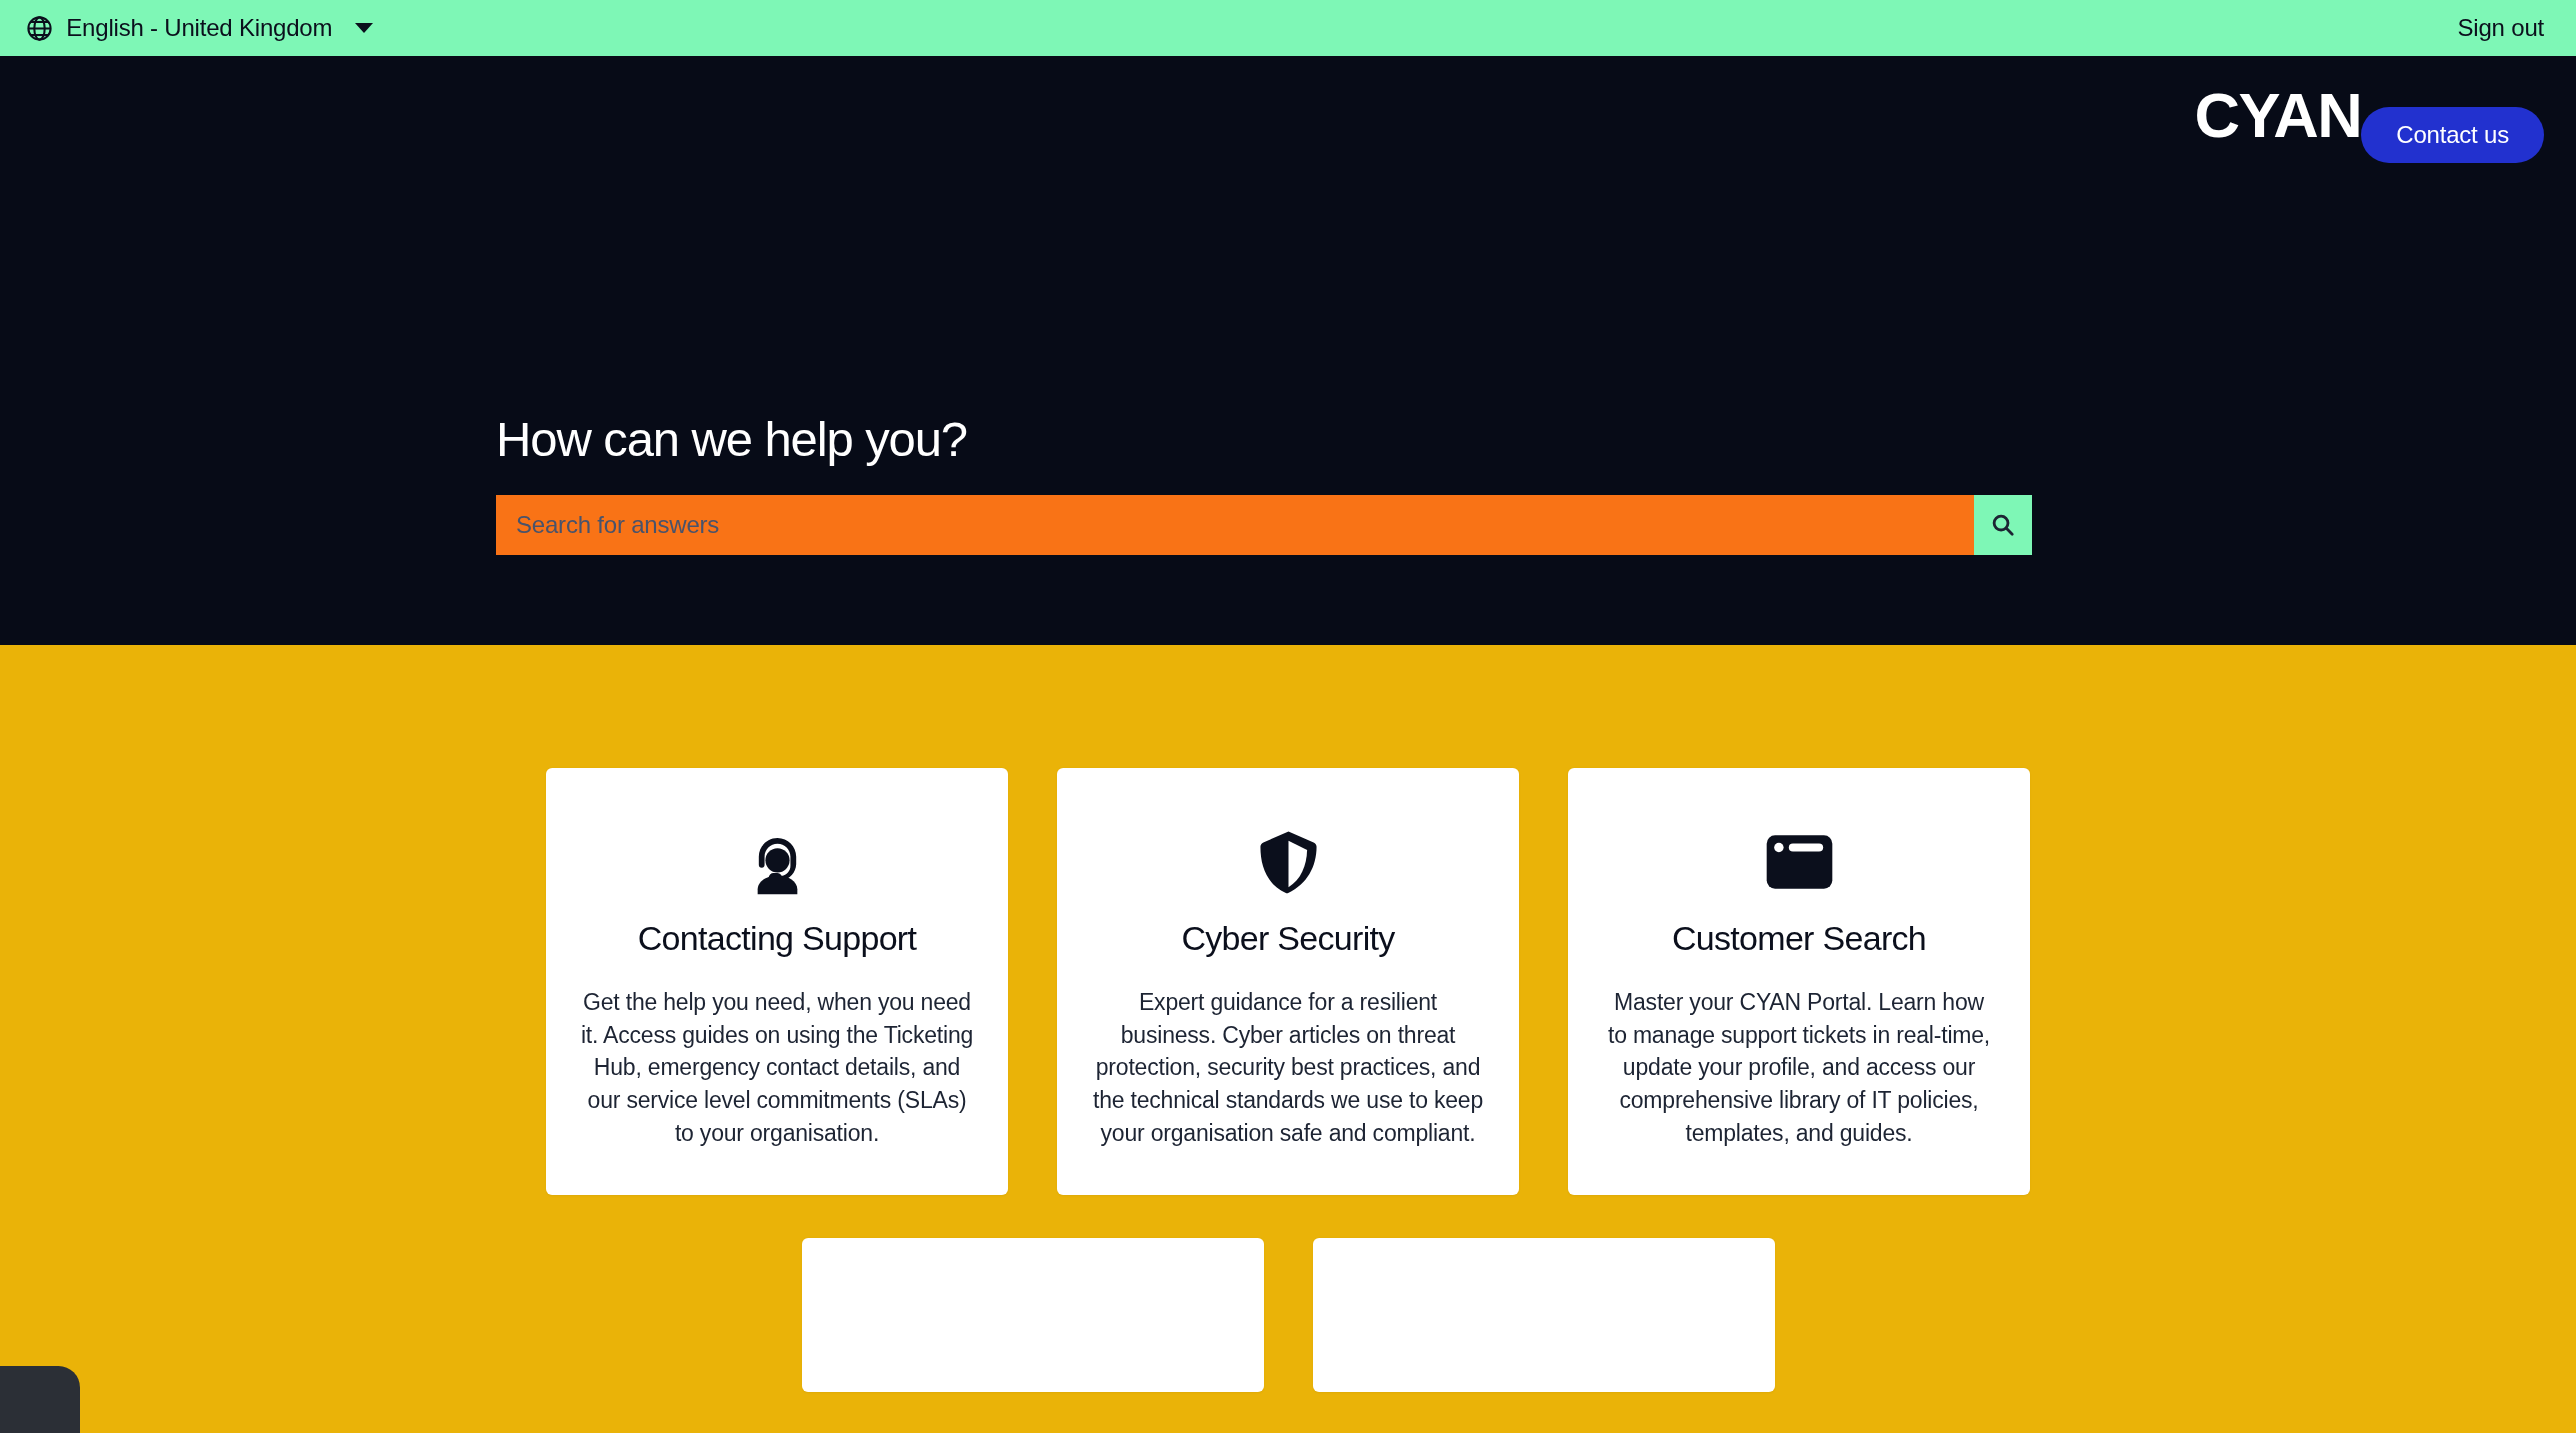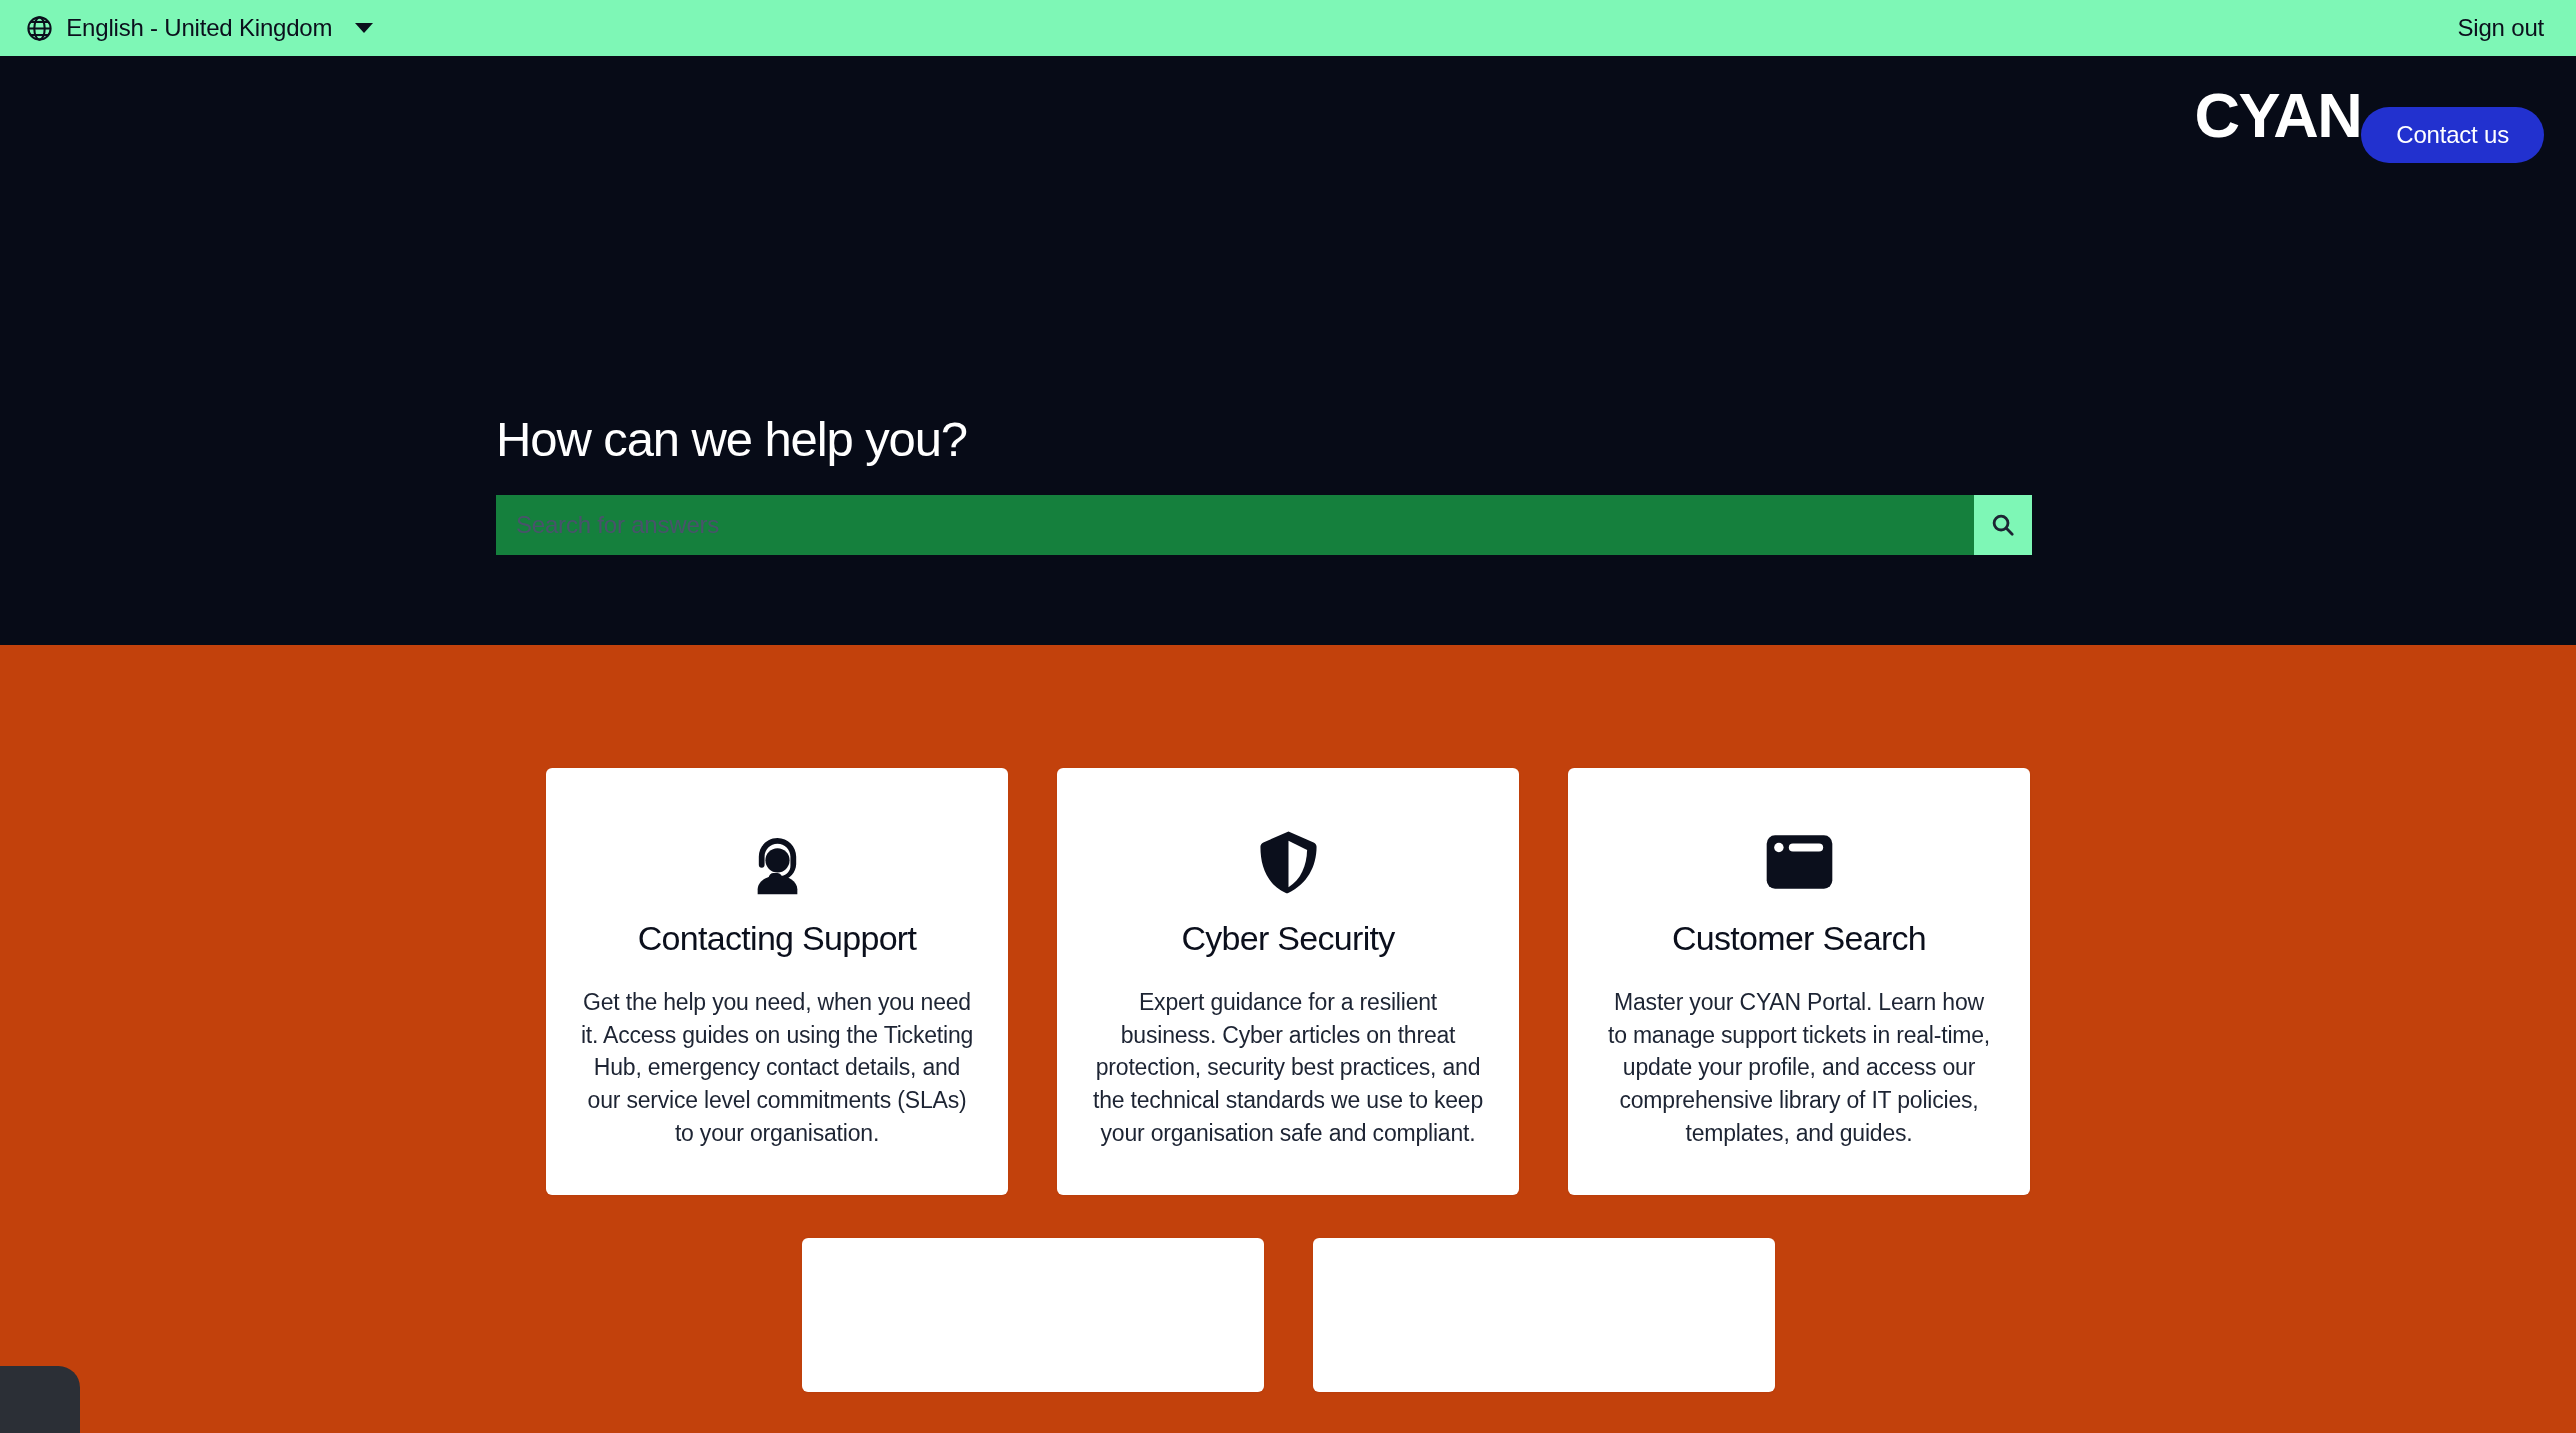--- a/index.html
+++ b/index.html
@@ -101,21 +101,21 @@
   }
   .search-row {
     display: flex;
     width: 1536px;
     height: 60px;
   }
   .search-input {
     flex: 1;
     border: none;
     outline: none;
-    background: #15803d;
+    background: #f97316;
     font-family: "Liberation Sans", sans-serif;
     font-size: 24px;
     color: #1d2433;
     padding: 0 20px;
     letter-spacing: -0.2px;
   }
   .search-input::placeholder { color: #49536b; opacity: 1; }
   .search-btn {
     width: 58px;
     background: #7ef7b6;
@@ -123,21 +123,21 @@
     display: flex;
     align-items: center;
     justify-content: center;
     cursor: pointer;
     flex: none;
   }
   .search-btn svg { width: 26px; height: 26px; display: block; }
 
   
   .content {
-    background: #c2410c;
+    background: #eab308;
     height: 788px;
     position: relative;
   }
   .card-row {
     display: flex;
     justify-content: center;
     gap: 49px;
     padding-top: 123px;
   }
   .card {

